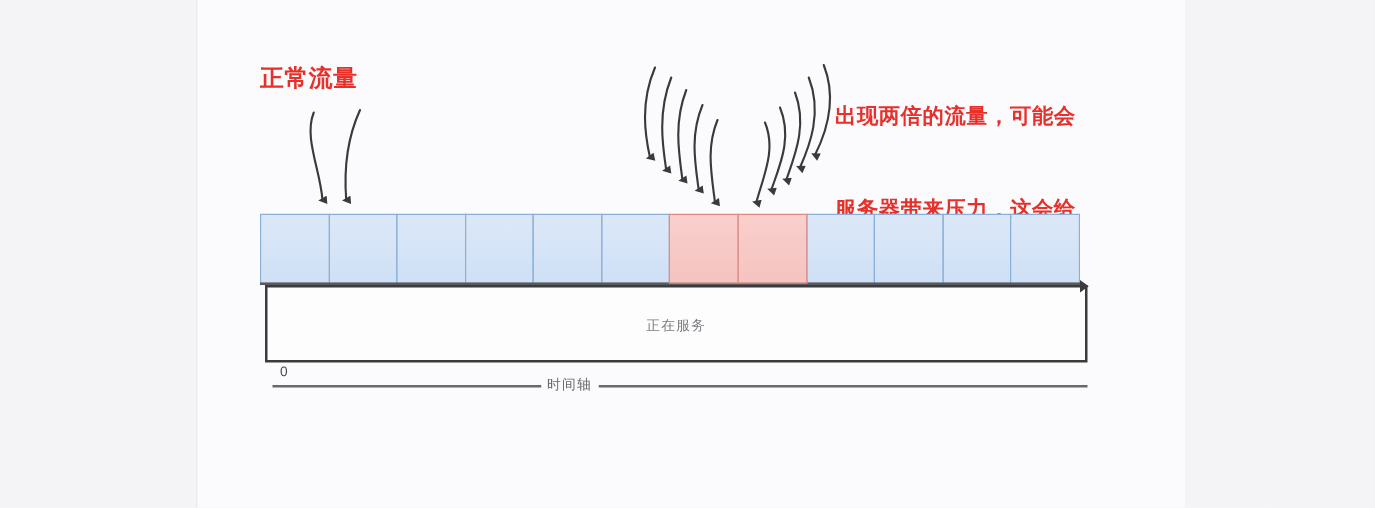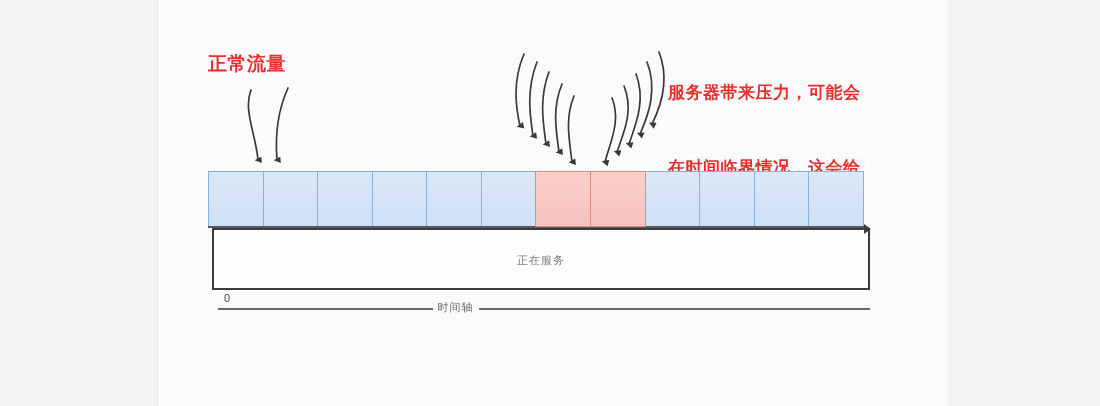--- a/index.html
+++ b/index.html
@@ -179,22 +179,22 @@
 <div id="page">
 
   <div class="pane-left"></div>
   <div class="pane-divider"></div>
   <div class="pane-page"></div>
   <div class="pane-right"></div>
 
   <div class="anno" id="anno-normal">正常流量</div>
 
   <div class="anno" id="anno-burst">
-    <div>服务器带来压力，可能会</div>
-    <div>在时间临界情况，这会给</div>
+    <div>出现两倍的流量，可能会</div>
+    <div>服务器带来压力，这会给</div>
     <div>服务器带来压力</div>
   </div>
 
   <div id="cells">
       <div class="cell normal"></div>
       <div class="cell normal"></div>
       <div class="cell normal"></div>
       <div class="cell normal"></div>
       <div class="cell normal"></div>
       <div class="cell normal"></div>

